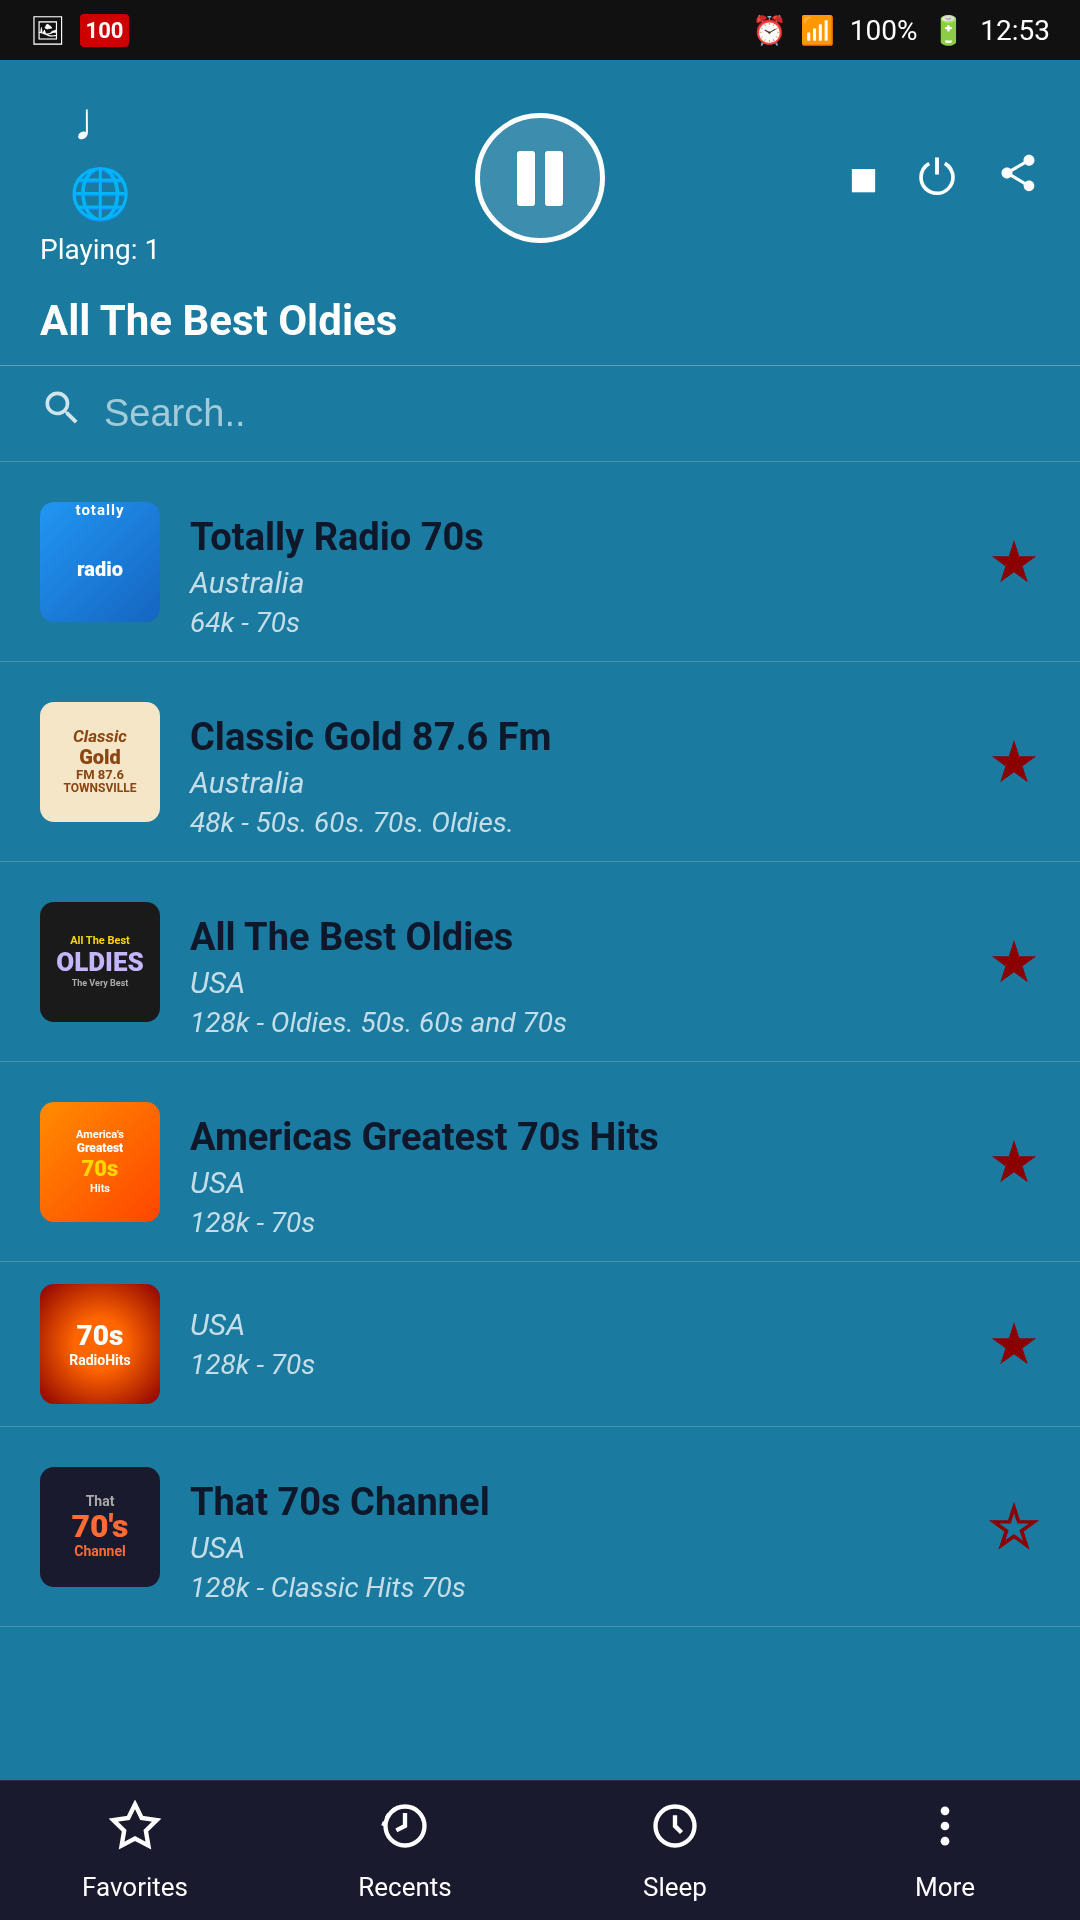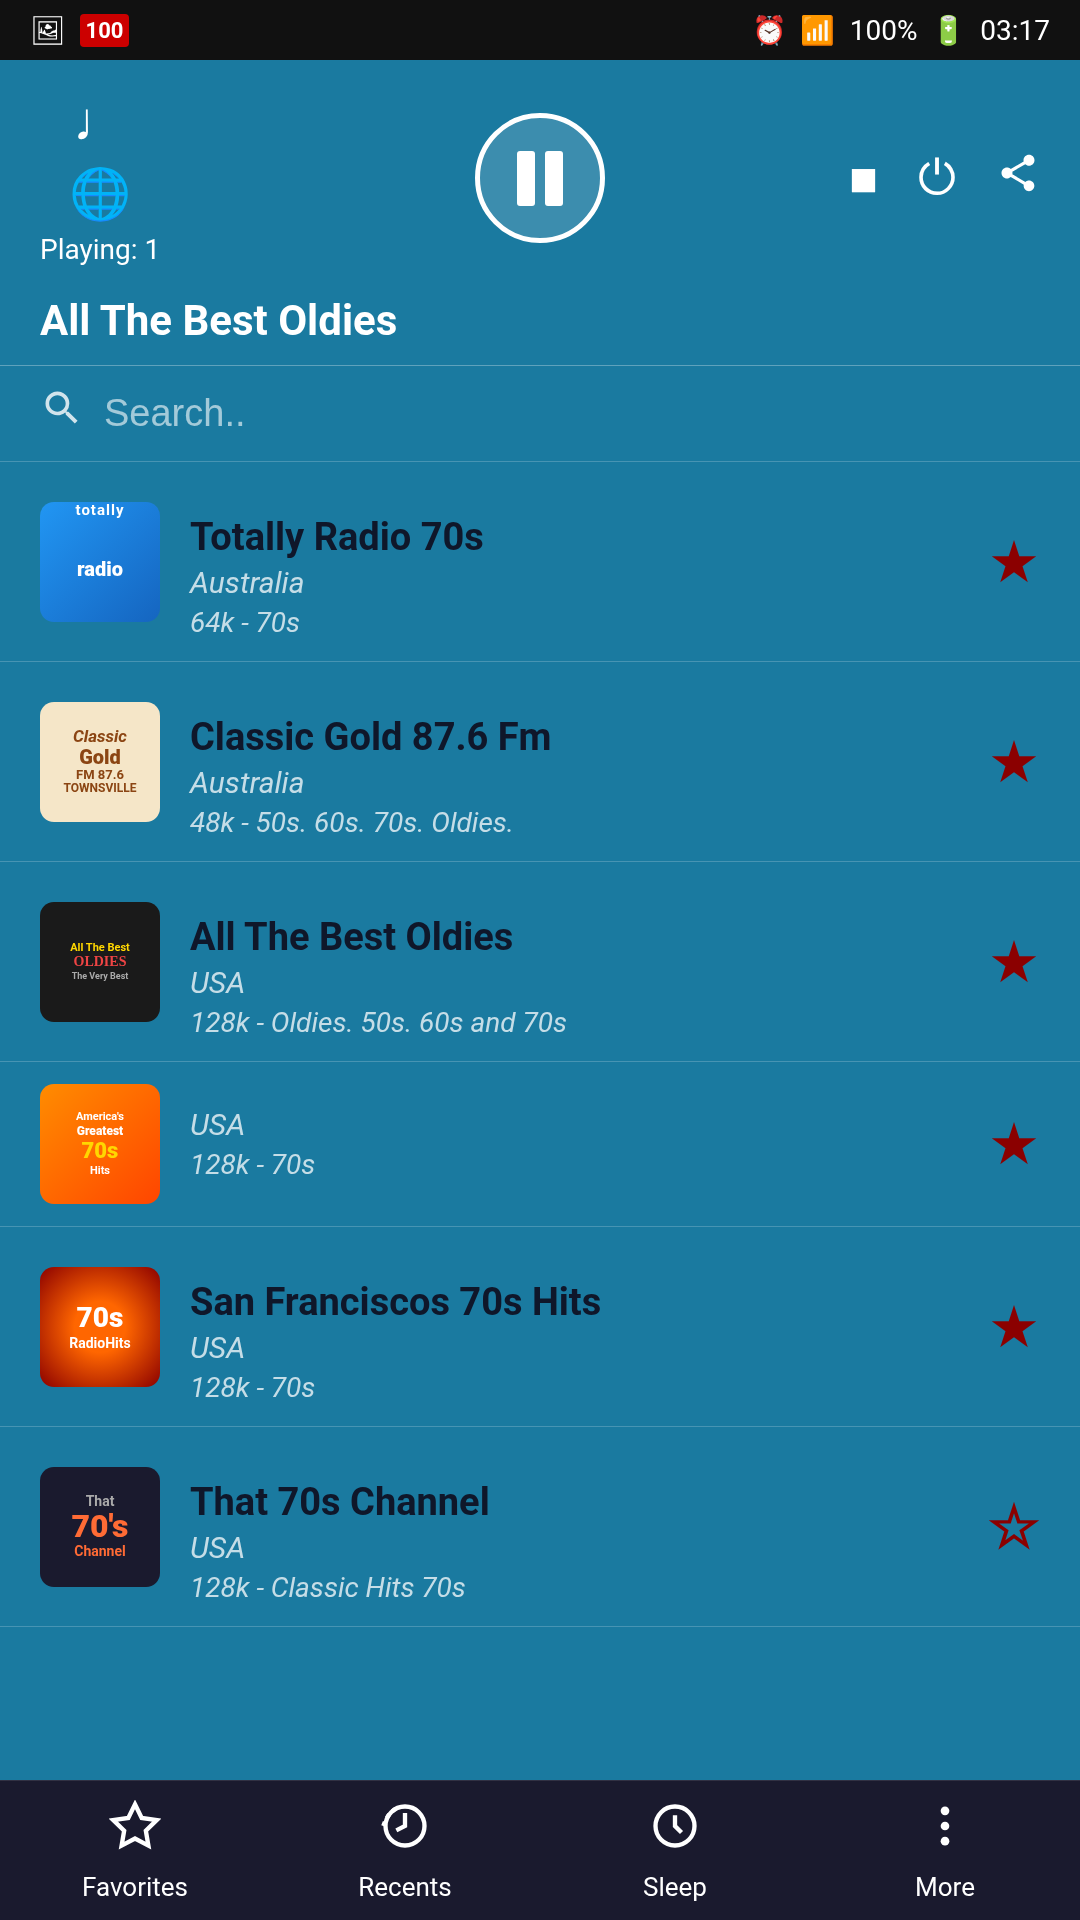--- a/index.html
+++ b/index.html
@@ -291,21 +291,21 @@
 <div class="status-bar">
   <div class="status-left">
     <span>🖼</span>
     <span style="background:#c00;border-radius:4px;padding:4px 6px;font-size:22px;font-weight:bold;">100</span>
   </div>
   <div class="status-right">
     <span>⏰</span>
     <span>📶</span>
     <span>100%</span>
     <span>🔋</span>
-    <span>03:17</span>
+    <span>12:53</span>
   </div>
 </div>
 
 <div class="main-content">
 
   <div class="player-header">
     <div class="player-left">
       <span style="font-size:54px;">♩</span>
       <span style="font-size:50px; margin-top:6px;">🌐</span>
       <span style="font-size:28px; margin-top:4px;">Playing: 1</span>
@@ -374,55 +374,55 @@
         <div class="station-name">Classic Gold 87.6 Fm</div>
         <div class="station-country">Australia</div>
         <div class="station-meta">48k - 50s. 60s. 70s. Oldies.</div>
       </div>
       <button class="star-btn">★</button>
     </div>
       <div class="radio-item">
       <div class="station-logo">
         <div class="logo-oldies-inner">
             <span style="font-size:11px;">All The Best</span>
-            <span style="font-size:14px;font-weight:900;color:#ef4444;font-family:Liberation Serif, serif;">OLDIES</span>
+            <span style="font-size:26px;font-weight:900;color:#c4b5fd;">OLDIES</span>
             <span style="font-size:9px;color:#aaa;">The Very Best</span>
           </div>
       </div>
       <div class="station-info">
         <div class="station-name">All The Best Oldies</div>
         <div class="station-country">USA</div>
         <div class="station-meta">128k - Oldies. 50s. 60s and 70s</div>
       </div>
       <button class="star-btn">★</button>
     </div>
       <div class="radio-item">
       <div class="station-logo">
         <div class="logo-americas-inner">
             <span style="font-size:11px;">America's</span>
             <span style="font-size:12px;font-weight:900;">Greatest</span>
             <span style="font-size:22px;font-weight:900;color:#FFD700;">70s</span>
             <span style="font-size:11px;">Hits</span>
           </div>
       </div>
       <div class="station-info">
+        <div class="station-name">Americas Greatest 70s Hits</div>
         <div class="station-country">USA</div>
         <div class="station-meta">128k - 70s</div>
       </div>
       <button class="star-btn">★</button>
     </div>
       <div class="radio-item">
       <div class="station-logo">
         <div class="logo-sanfran-inner">
             <span style="font-size:28px;font-weight:900;">70s</span>
             <span style="font-size:14px;">RadioHits</span>
           </div>
       </div>
       <div class="station-info">
-        <div class="station-name">San Franciscos 70s Hits</div>
         <div class="station-country">USA</div>
         <div class="station-meta">128k - 70s</div>
       </div>
       <button class="star-btn">★</button>
     </div>
       <div class="radio-item">
       <div class="station-logo">
         <div class="logo-that70s-inner">
             <span style="font-size:14px;color:#aaa;">That</span>
             <span style="font-size:32px;font-weight:900;color:#FF6B35;">70's</span>

